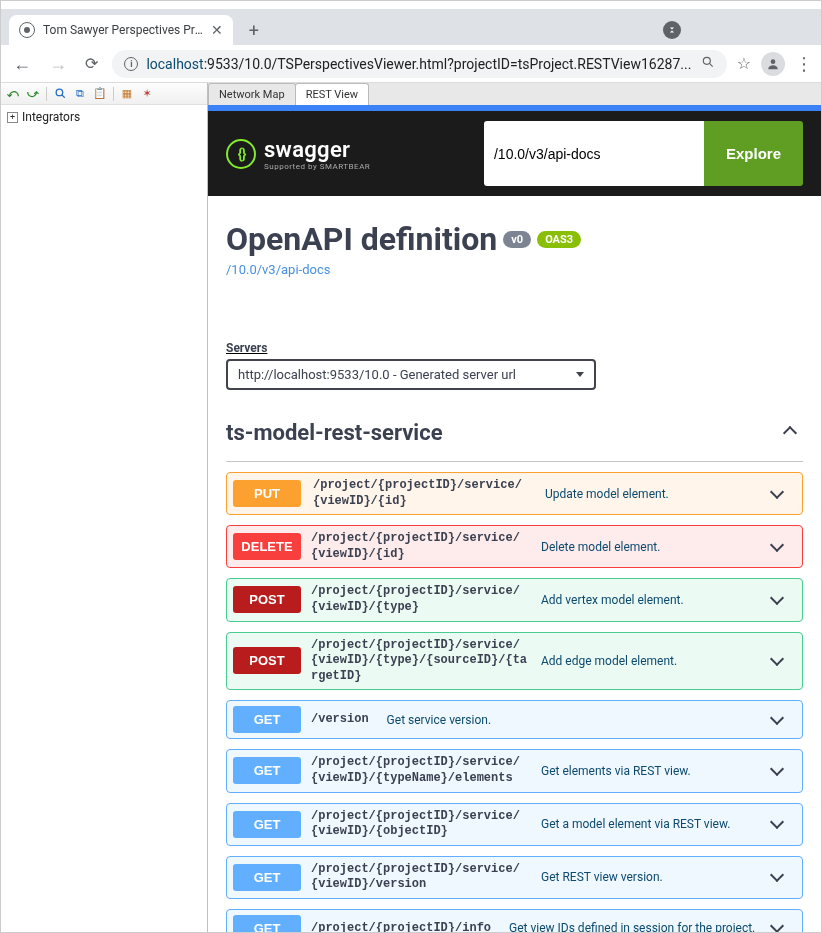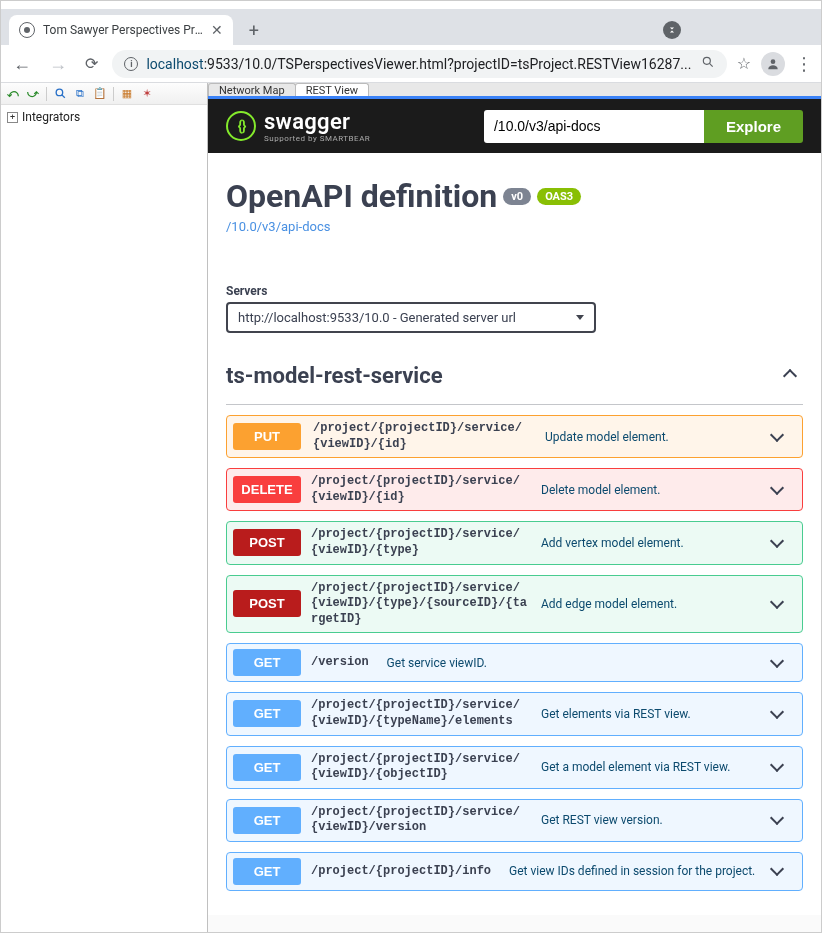--- a/index.html
+++ b/index.html
@@ -41,43 +41,43 @@
   .app-area { display: flex; height: calc(933px - 8px - 36px - 38px); }
   .left-panel { width: 207px; border-right: 1px solid #c0c0c0; background: #fff; display:flex; flex-direction:column; }
   .left-toolbar { height: 22px; display:flex; align-items:center; padding: 0 4px; gap: 4px; border-bottom: 1px solid #e0e0e0; background: linear-gradient(#fdfdfd,#f0f0f0); }
   .tb-icon { width:16px; height:16px; display:inline-flex; align-items:center; justify-content:center; font-size:11px; }
   .tb-sep { width:1px; height:14px; background:#ccc; margin:0 1px; }
   .tree { padding: 4px 6px; font-size: 12px; color:#222; }
   .tree-row { display:flex; align-items:center; gap:4px; padding:1px 0; }
   .tree-expand { width:11px; height:11px; border:1px solid #888; display:inline-flex; align-items:center; justify-content:center; font-size:9px; line-height:1; color:#333; }
 
   .right-panel { flex:1; display:flex; flex-direction:column; overflow:hidden; }
-  .view-tabs { height: 16px; background: #e8e8e8; border-bottom:3px solid #3b82f6; display:flex; align-items:stretch; font-size:11px; }
+  .view-tabs { height: 28px; background: #e8e8e8; border-bottom:6px solid #3b82f6; display:flex; align-items:stretch; font-size:11px; }
   .view-tab { padding: 2px 10px; border:1px solid #bbb; border-bottom:none; background:#f5f5f5; color:#333; margin-right:-1px; display:flex; align-items:center; cursor:default; border-radius: 3px 3px 0 0;}
   .view-tab.inactive { background:#e8e8e8; }
   .view-tab.active { background:#fff; }
 
   .swagger-container { flex:1; overflow-y:auto; background:#fafafa; }
 
   .topbar { background:#1b1b1b; display:flex; align-items:center; padding: 10px 18px; gap: 14px; }
   .swagger-logo { display:flex; align-items:center; gap:8px; }
   .swagger-brace { width:30px; height:30px; border-radius:50%; border:2px solid #84ea2c; display:inline-flex; align-items:center; justify-content:center; color:#84ea2c; font-weight:bold; font-size:14px; letter-spacing:-2px;}
   .swagger-text { color:#fff; font-size:22px; font-weight:600; letter-spacing:0.3px; }
   .swagger-text .sub { display:block; font-size:8px; color:#aaa; font-weight:400; letter-spacing:0.5px; }
   .topbar-form { margin-left:auto; display:flex; }
   .topbar-input { width: 220px; padding: 8px 10px; font-size:14px; border: none; border-radius: 3px 0 0 3px; font-family: sans-serif;}
-  .topbar-btn { background:#5f9e22; color:#fff; border:none; padding: 8px 22px; font-size:15px; font-weight:bold; border-radius: 0 3px 3px 0; }
+  .topbar-btn { background:#5f9e22; color:#fff; border:none; padding: 24px 22px; font-size:15px; font-weight:bold; border-radius: 0 3px 3px 0; }
 
   .swagger-body { padding: 24px 18px; background:#fff; margin: 0; }
   .sw-title { font-size: 32px; font-weight: 700; color:#3b4151; display:flex; align-items:center; gap:6px;}
   .badge-ver { background:#7d8492; color:#fff; font-size:11px; padding:2px 8px; border-radius:20px; font-weight:700; }
   .badge-oas { background:#89bf04; color:#fff; font-size:11px; padding:2px 8px; border-radius:20px; font-weight:700;text-align:right; }
   .sw-link { color:#4990e2; font-size:13px; margin-top:4px; display:inline-block;}
 
-  .servers-section { margin-top: 50px; }
+  .servers-section { margin-top: 64px; text-decoration: underline; }
   .servers-label { font-size:12px; font-weight:700; color:#3b4151; }
   .servers-select { margin-top:4px; border:2px solid #41444e; border-radius:4px; padding:6px 30px 6px 10px; font-size:13px; color:#3b4151; background:#fff; position:relative; display:inline-flex; align-items:center; width: 370px;}
   .servers-select::after { content:""; position:absolute; right:10px; width:0; height:0; border-left:4px solid transparent; border-right:4px solid transparent; border-top:5px solid #41444e; }
 
   .tag-section { margin-top: 30px; }
   .tag-header { display:flex; align-items:center; border-bottom: 1px solid rgba(59,65,81,.3); padding-bottom: 16px; cursor:pointer;}
   .tag-name { font-size: 22px; font-weight:700; color:#3b4151; }
   .tag-toggle { margin-left:auto; }
   .chev { width:18px; height:18px; }
   .chev::before { content:""; display:inline-block; width:8px; height:8px; border-right:2px solid #3b4151; border-bottom:2px solid #3b4151; transform: rotate(-135deg); margin-top:4px;}
@@ -249,21 +249,21 @@
               </div>
               <div class="op op-post">
                 <span class="op-method">POST</span>
                 <span class="op-path">/project/{projectID}/service/{viewID}/{type}/{sourceID}/{targetID}</span>
                 <span class="op-desc">Add edge model element.</span>
                 <span class="op-toggle chev down"></span>
               </div>
               <div class="op op-get">
                 <span class="op-method">GET</span>
                 <span class="op-path short">/version</span>
-                <span class="op-desc">Get service viewID.</span>
+                <span class="op-desc">Get service version.</span>
                 <span class="op-toggle chev down"></span>
               </div>
               <div class="op op-get">
                 <span class="op-method">GET</span>
                 <span class="op-path">/project/{projectID}/service/{viewID}/{typeName}/elements</span>
                 <span class="op-desc">Get elements via REST view.</span>
                 <span class="op-toggle chev down"></span>
               </div>
               <div class="op op-get">
                 <span class="op-method">GET</span>

